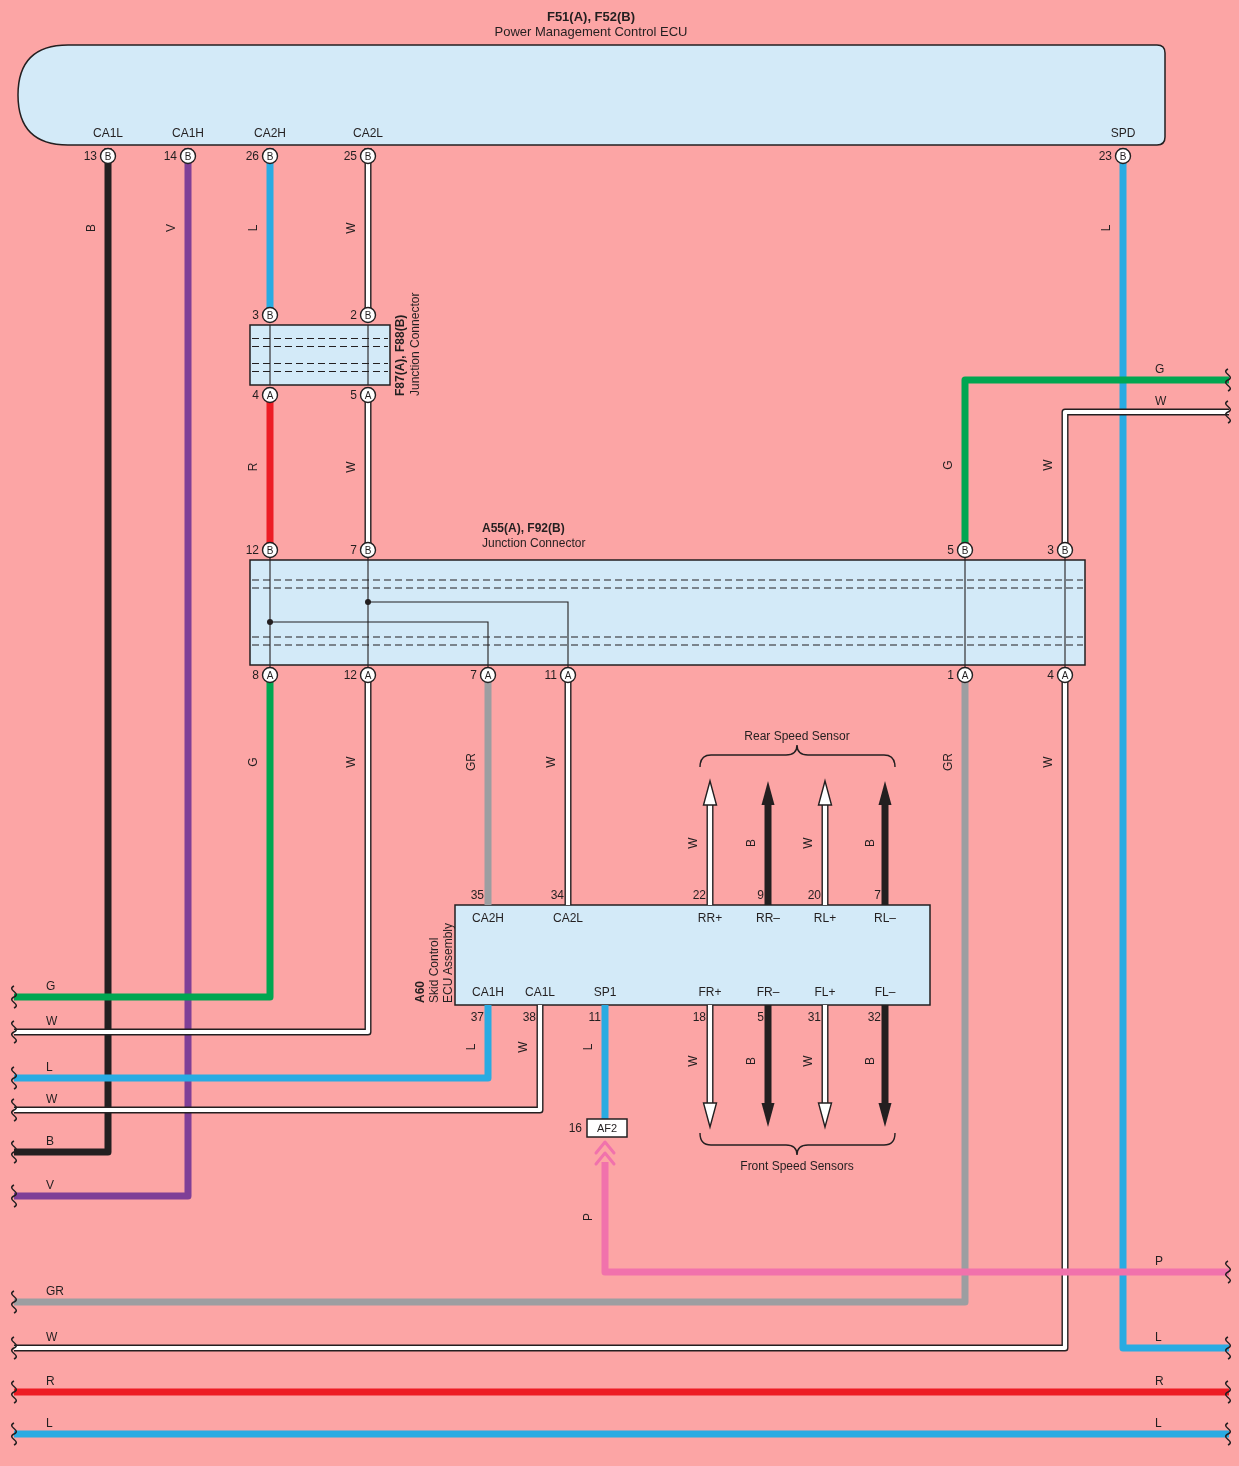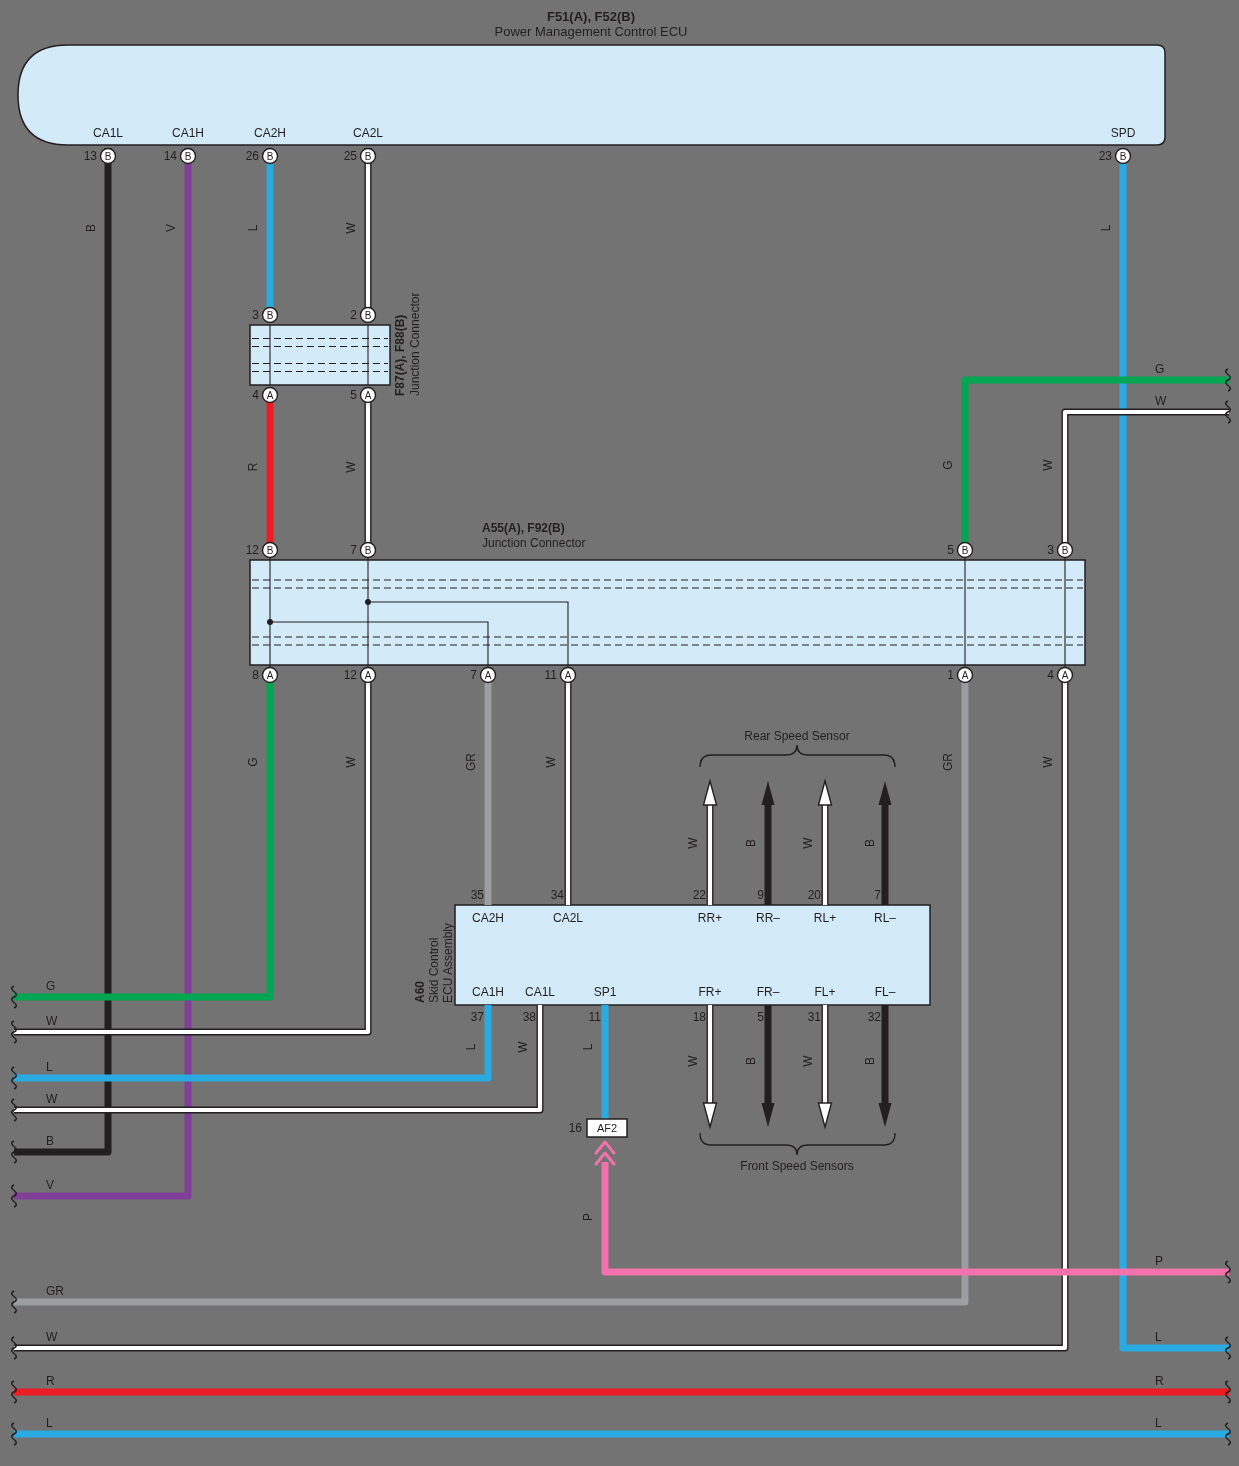--- a/index.html
+++ b/index.html
@@ -1,16 +1,16 @@
 <!DOCTYPE html>
 <html><head>
 <meta charset="utf-8">
 <style>
   html,body{margin:0;padding:0;background:#fff}
-  .stage{position:relative;width:1239px;height:1466px;background:#737373;overflow:hidden}
+  .stage{position:relative;width:1239px;height:1466px;background:#fca5a5;overflow:hidden}
   svg{display:block}
   text{font-family:"Liberation Sans","DejaVu Sans",sans-serif;font-size:12px;fill:#231f20}
   .ttl{font-size:13px}
   .b{font-weight:bold}
   .pinltr{font-size:10px}
   .af2t{font-size:11px}
   .box{stroke:#231f20;stroke-width:1.5}
   .pin{fill:#fff;stroke:#231f20;stroke-width:1.4}
   .dash{stroke:#231f20;stroke-width:1;stroke-dasharray:7 4;fill:none}
   .thin{stroke:#231f20;stroke-width:1.1;fill:none}

